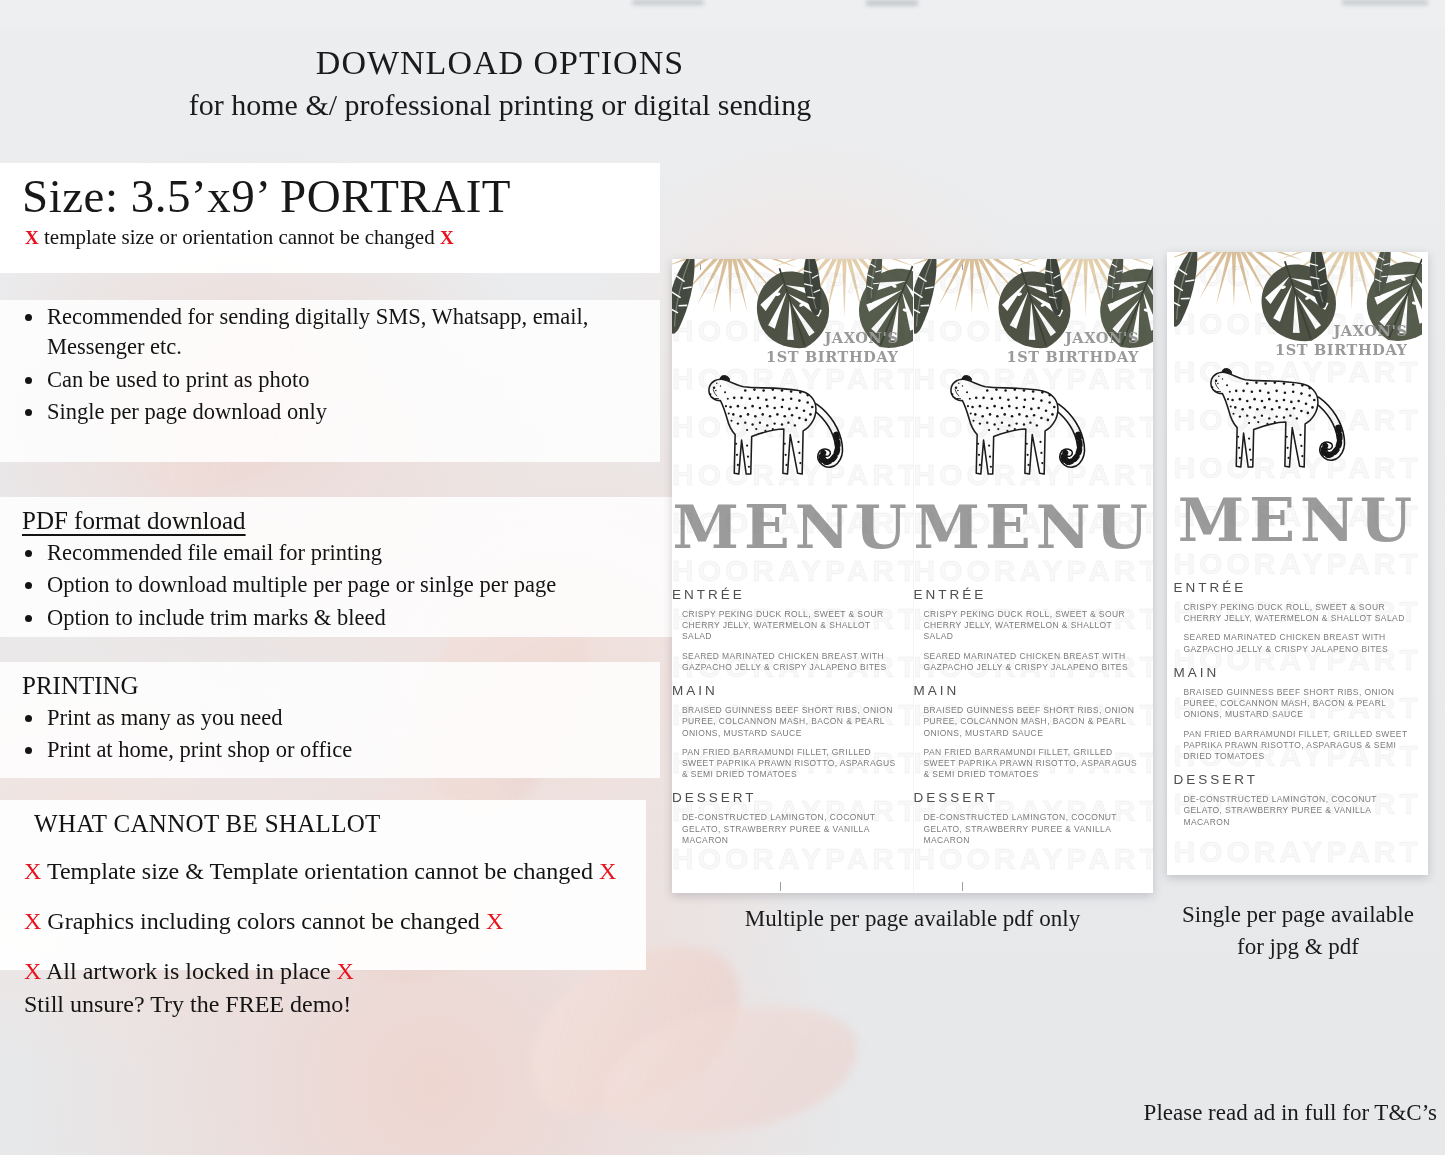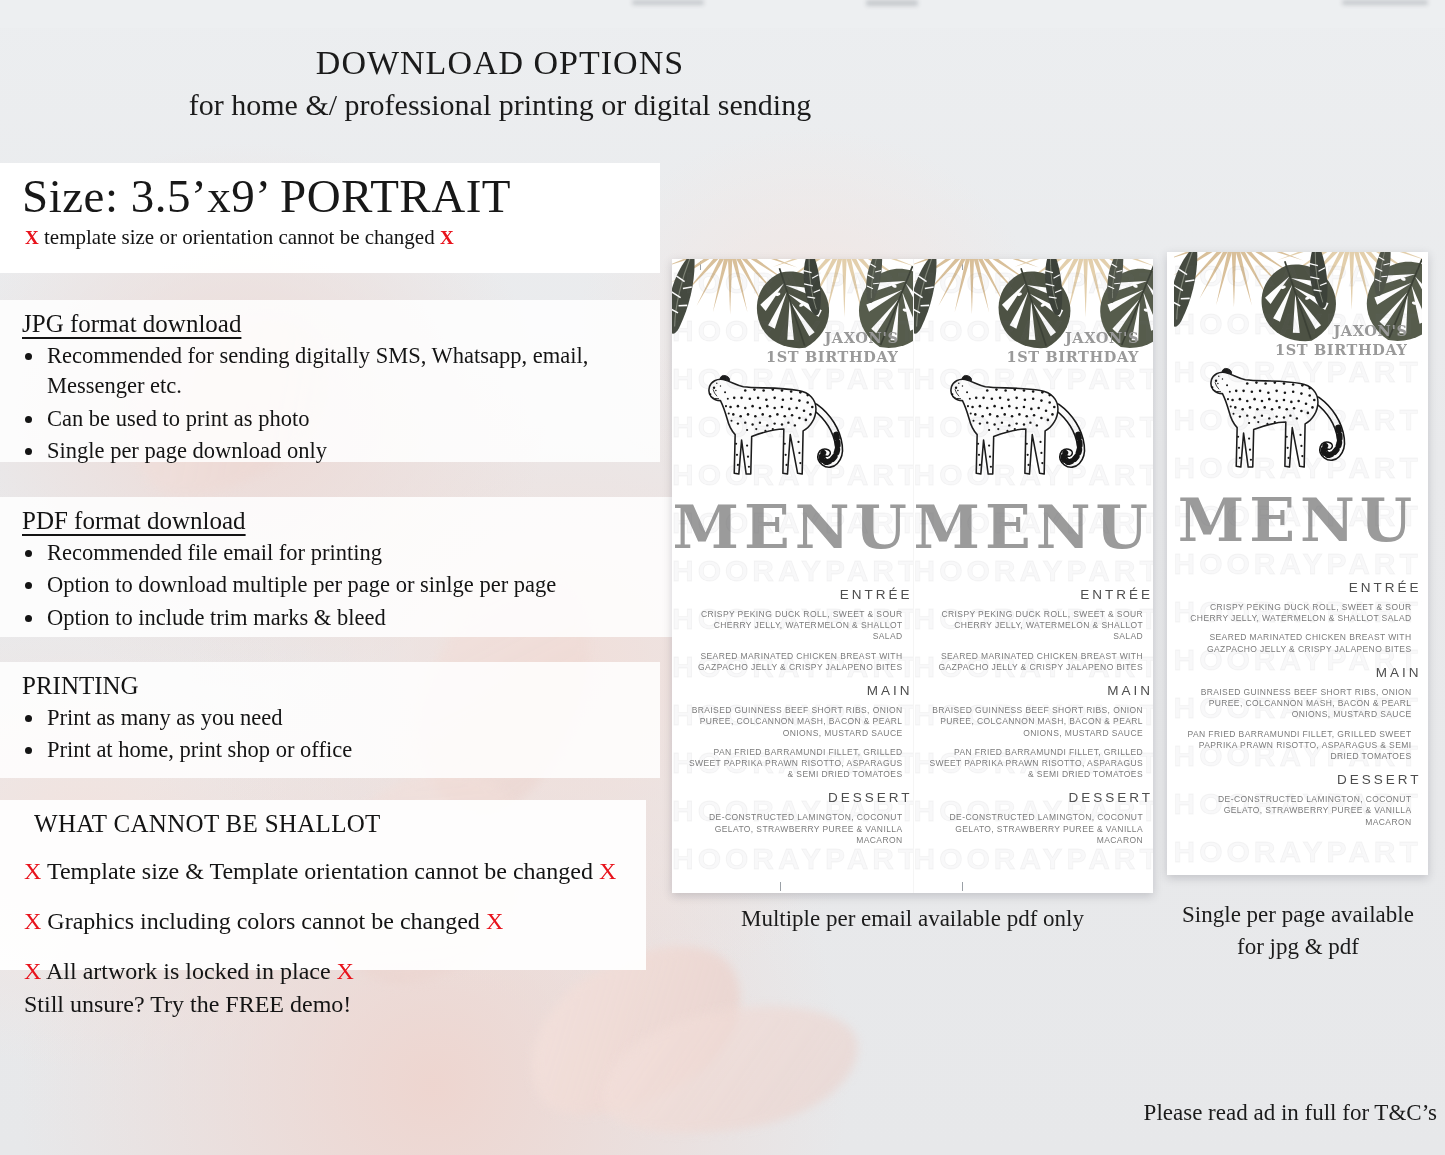--- a/index.html
+++ b/index.html
@@ -72,21 +72,21 @@
     -webkit-text-stroke:0.8px rgba(125,125,132,0.07); }
 
   .leaves { position:absolute; top:0; left:0; width:100%; height:104px; z-index:2; }
   .event { position:absolute; top:69px; right:14px; z-index:3; text-align:right;
     font-family:"DejaVu Serif", serif; font-weight:bold; font-size:14.5px; line-height:1.32;
     letter-spacing:0.6px; color:#9a9a9a; }
   .cheetah { position:absolute; top:108px; left:20px; width:202px; height:126px; z-index:3; }
   .menu-title { position:absolute; top:238px; left:0; width:100%; z-index:3; text-align:center;
     font-family:"DejaVu Serif", serif; font-weight:bold; font-size:60px; line-height:1;
     letter-spacing:5px; color:#9b9b9b; }
-  .courses { position:absolute; top:318px; left:0; right:0; z-index:3; text-align:right;
+  .courses { position:absolute; top:318px; left:0; right:0; z-index:3; text-align:left;
     font-family:"Liberation Sans", sans-serif; }
   .course-h { font-size:13.5px; color:#4e4e4e; letter-spacing:3px; margin:10px 0 7px; font-weight:normal; }
   .courses p { font-size:8.5px; color:#7b7b7b; letter-spacing:0.4px; line-height:1.32;
     margin:0 10px 8px; }
 
   
   .caption { position:absolute; text-align:center; font-size:23px; color:#1b1b1b; }
   .caption-multi { left:672px; top:906px; width:481px; }
   .caption-single { left:1158px; top:899px; width:280px; line-height:1.4; }
   .tc-note { position:absolute; right:8px; top:1100px; font-size:23px; color:#1b1b1b; }
@@ -246,21 +246,20 @@
   <section class="panel panel-size">
     <div class="size-title">Size: 3.5’x9’ PORTRAIT</div>
     <div class="size-note">
       <span class="x">X</span>
       <span>template size or orientation cannot be changed</span>
       <span class="x">X</span>
     </div>
   </section>
 
   <section class="panel panel-jpg">
-    <h3 class="u">JPG format download</h3>
     <ul>
       <li>Recommended for sending digitally SMS, Whatsapp, email, Messenger etc.</li>
       <li>Can be used to print as photo</li>
       <li>Single per page download only</li>
     </ul>
   </section>
 
   <section class="panel panel-pdf">
     <h3 class="u">PDF format download</h3>
     <ul>
@@ -433,20 +432,20 @@
     <p>SEARED MARINATED CHICKEN BREAST WITH GAZPACHO JELLY &amp; CRISPY JALAPENO BITES</p>
     <div class="course-h">MAIN</div>
     <p>BRAISED GUINNESS BEEF SHORT RIBS, ONION PUREE, COLCANNON MASH, BACON &amp; PEARL ONIONS, MUSTARD SAUCE</p>
     <p>PAN FRIED BARRAMUNDI FILLET, GRILLED SWEET PAPRIKA PRAWN RISOTTO, ASPARAGUS &amp; SEMI DRIED TOMATOES</p>
     <div class="course-h">DESSERT</div>
     <p>DE-CONSTRUCTED LAMINGTON, COCONUT GELATO, STRAWBERRY PUREE &amp; VANILLA MACARON</p>
   </div>
 </div>
   </div>
 
-  <div class="caption caption-multi">Multiple per email available pdf only</div>
+  <div class="caption caption-multi">Multiple per page available pdf only</div>
   <div class="caption caption-single">
     <div>Single per page available</div>
     <div>for jpg &amp; pdf</div>
   </div>
 
   <div class="tc-note">Please read ad in full for T&amp;C’s</div>
 </div>
 
 </body></html>

